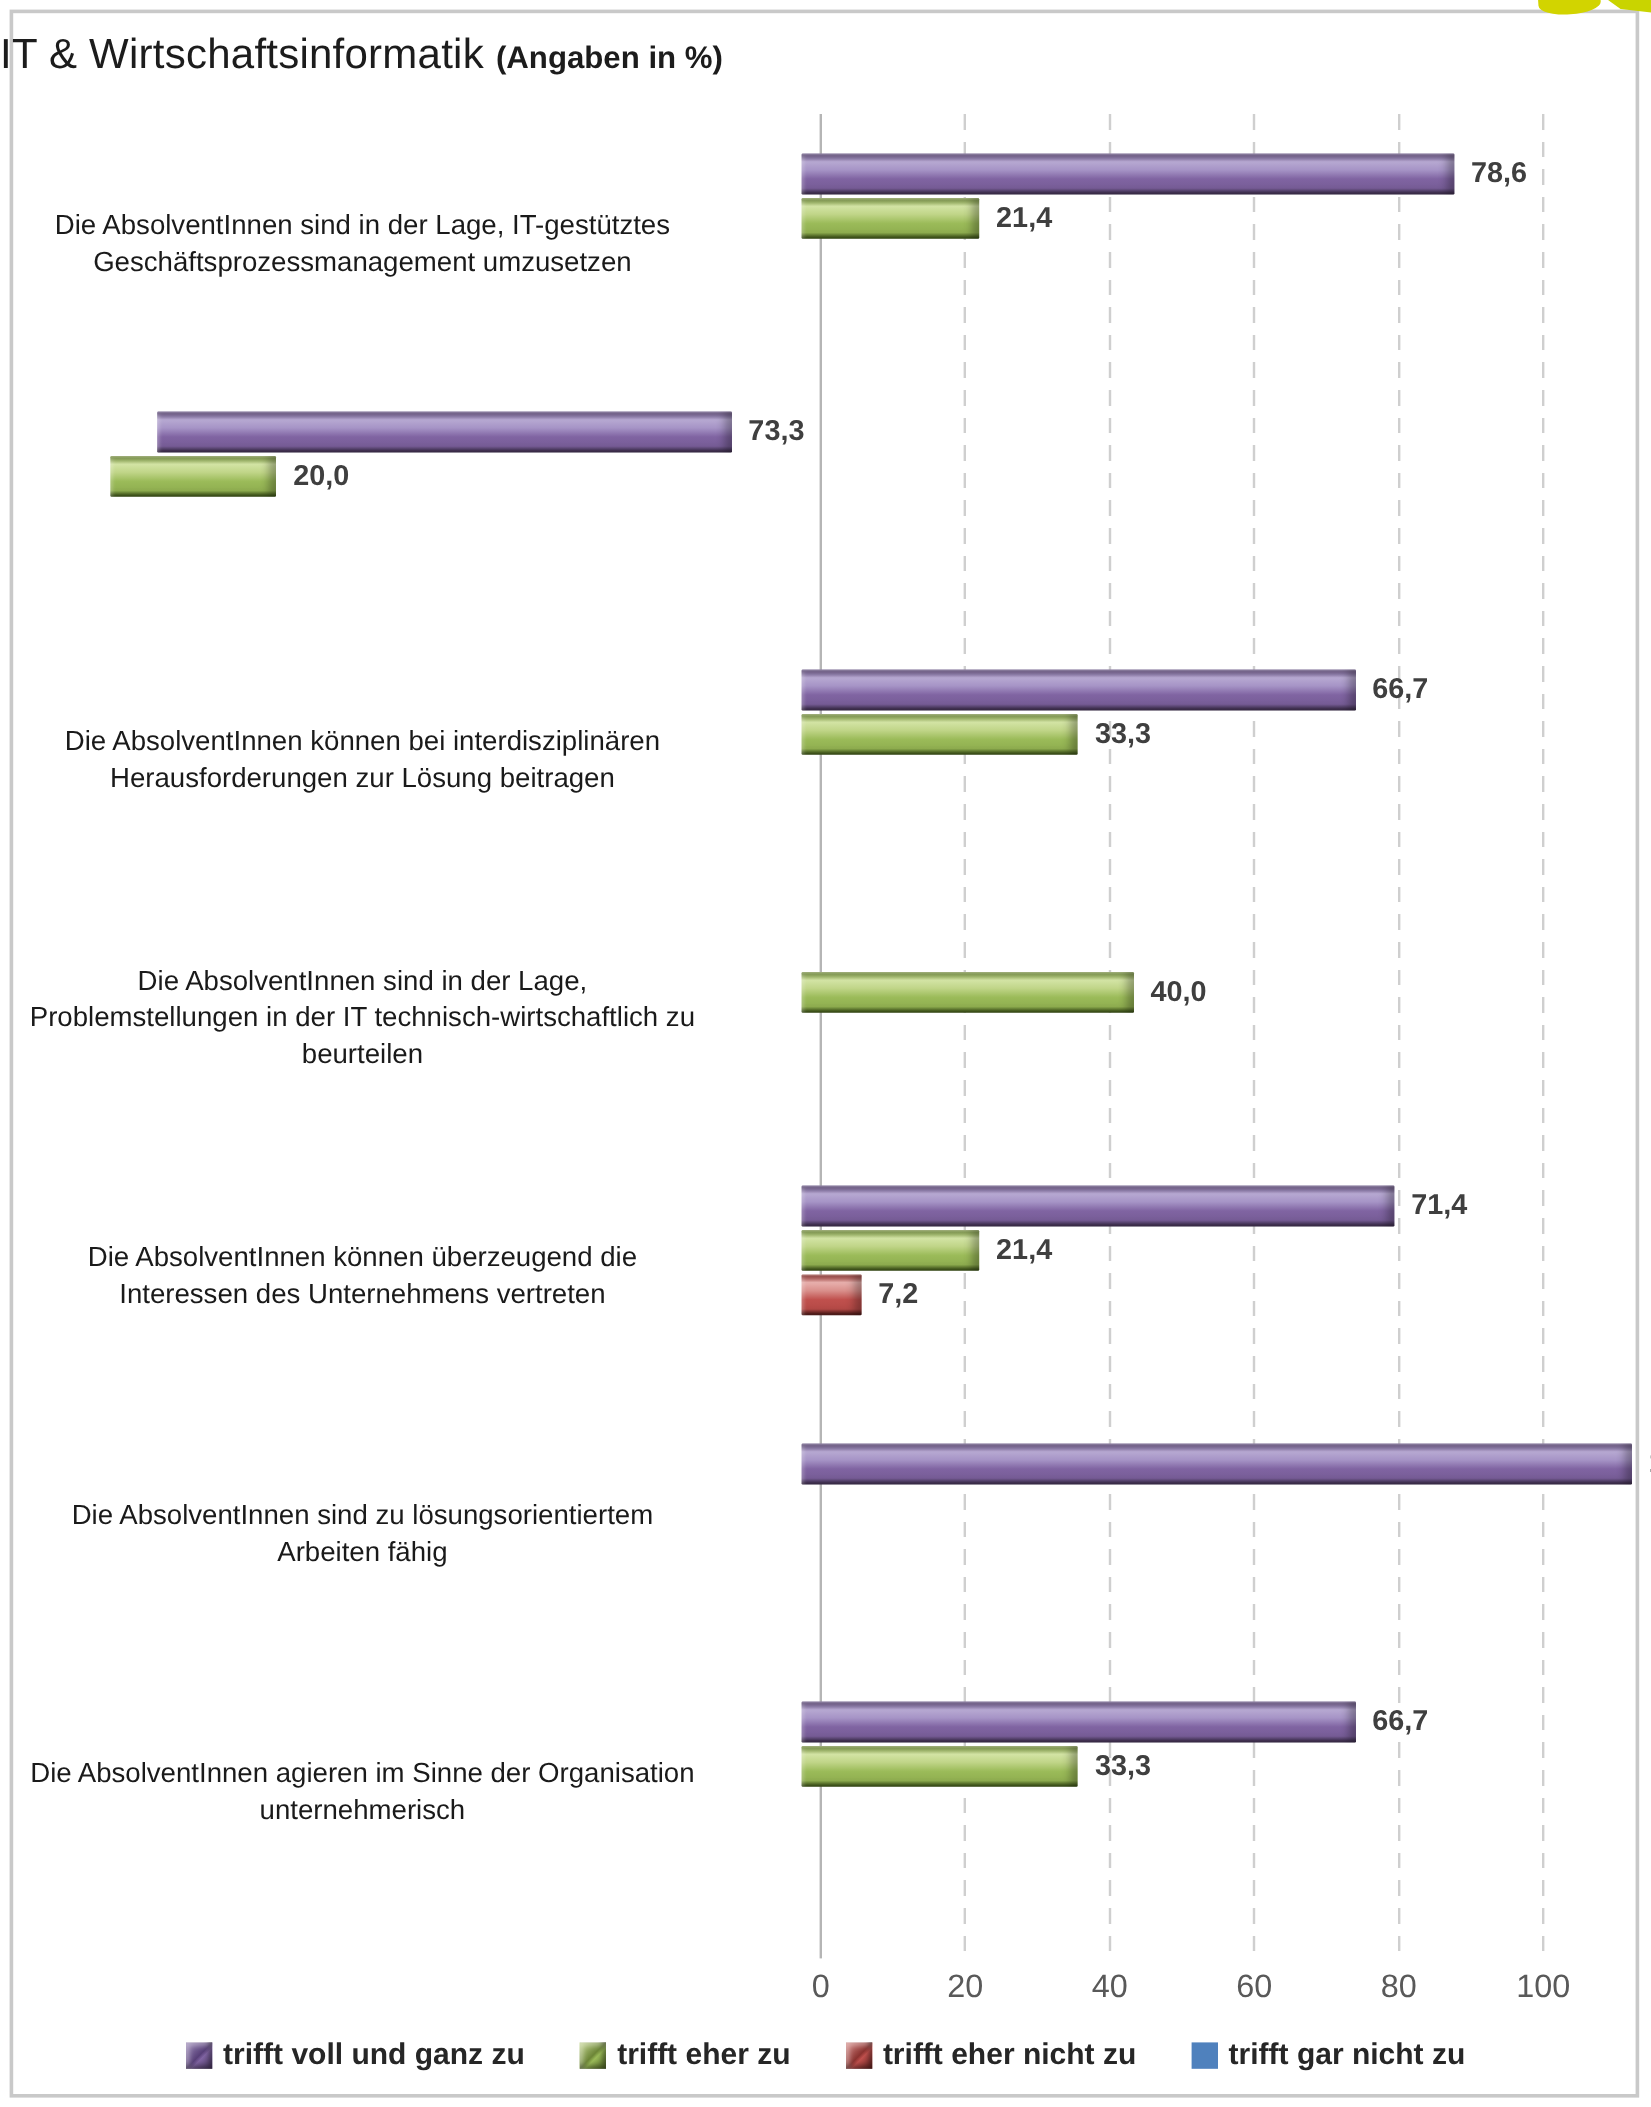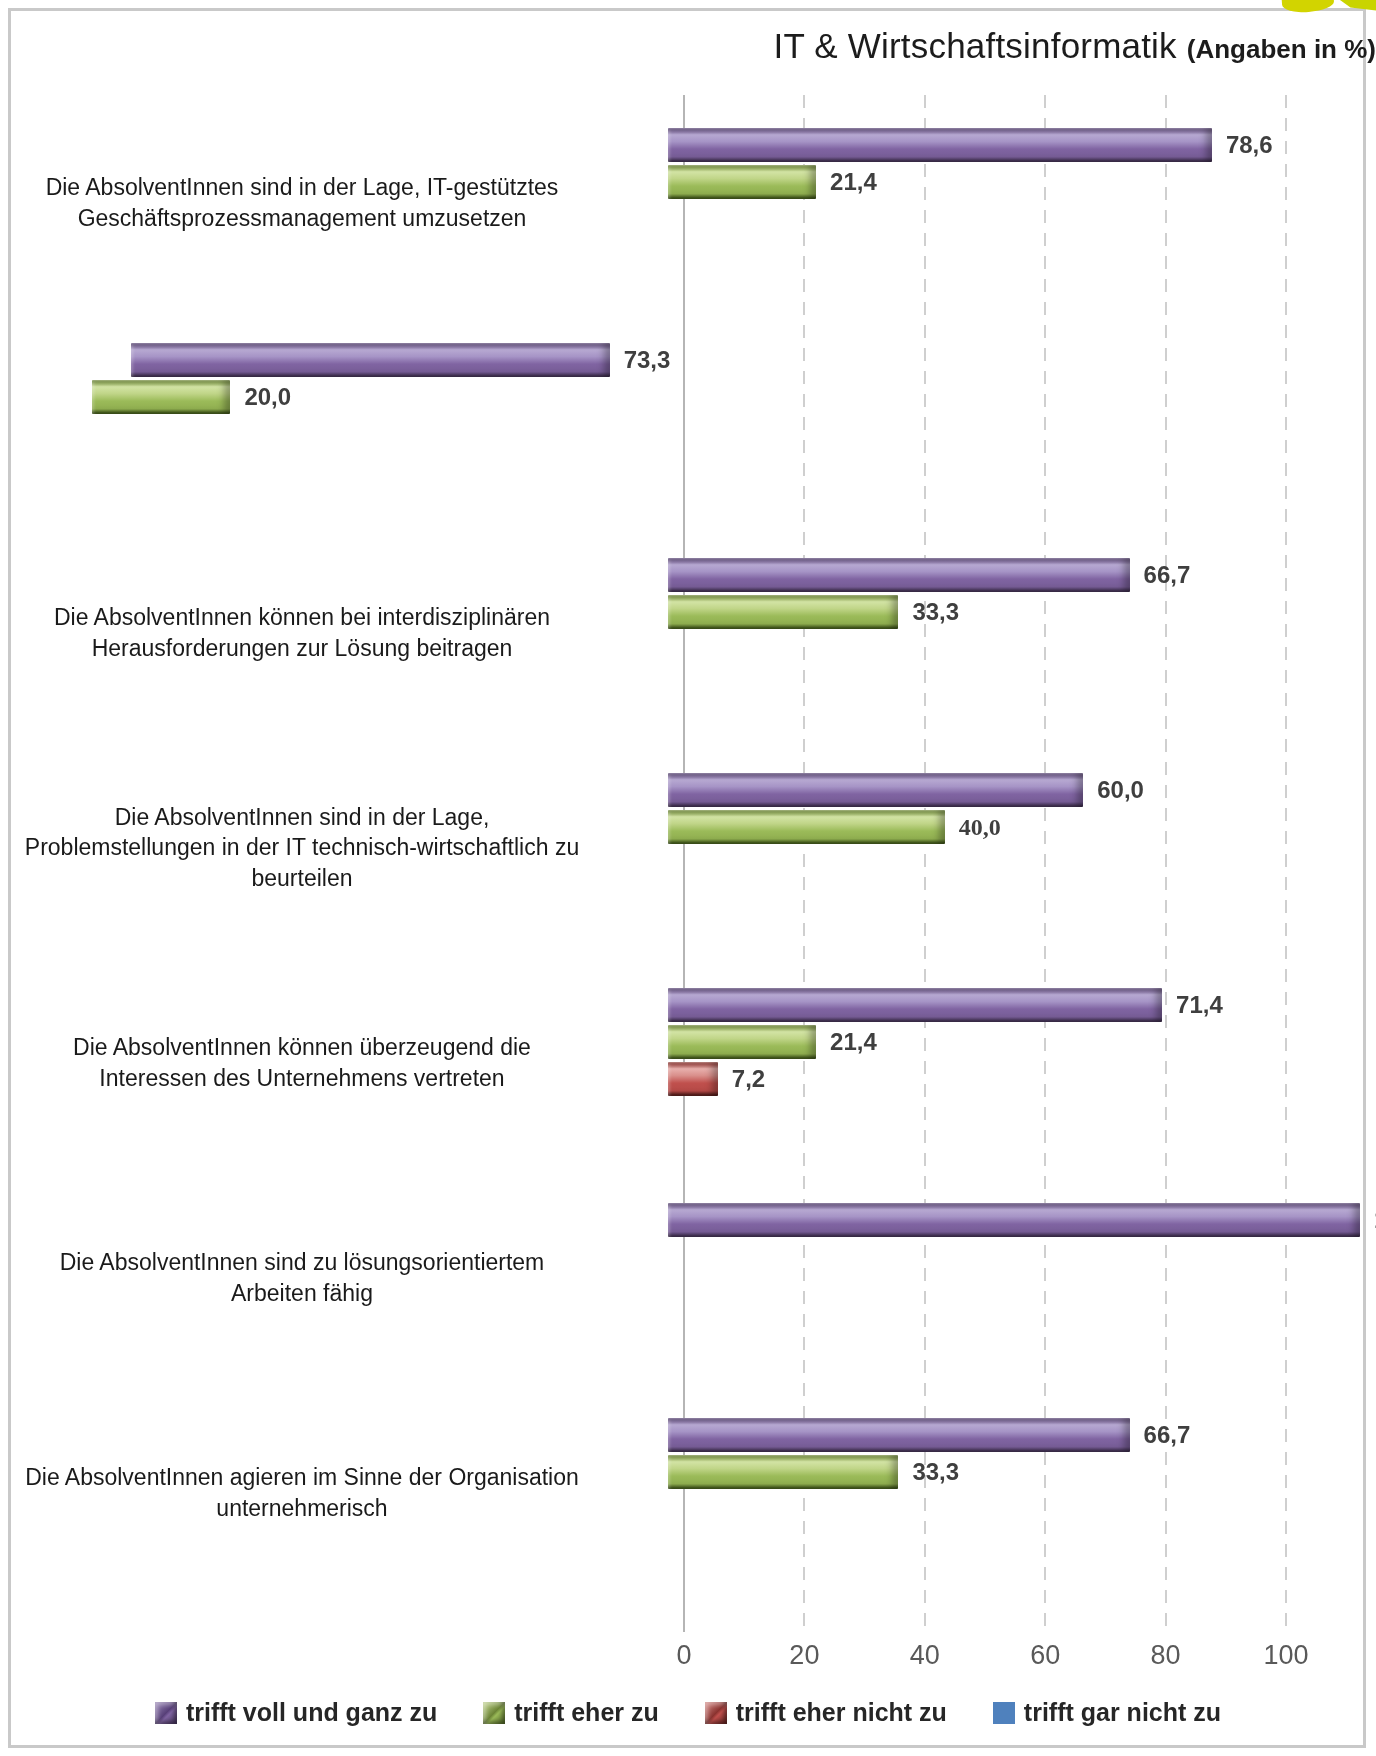--- a/index.html
+++ b/index.html
@@ -17,21 +17,21 @@
   .corner-logo .blob {
     position:absolute; left:6px; top:-6px; width:52px; height:18px;
     background:#d2d400; border-radius:0 0 55% 55%; transform:rotate(-4deg);
   }
   .corner-logo .tip {
     position:absolute; right:0; top:-2px; width:44px; height:20px;
     background:#c9d400;
     clip-path:polygon(12% 0, 100% 0, 100% 62%, 42% 48%);
   }
   .title-row {
-    position:absolute; top:26px; left:0; right:0; text-align:right;
+    position:absolute; top:26px; left:0; right:0; text-align:left;
     color:#1c1c1c; white-space:nowrap;
   }
   .title-main { font-size:35px; font-weight:400; letter-spacing:0.2px; }
   .title-suffix { font-size:26px; font-weight:700; margin-left:10px; }
 
   .plot-wrap { position:absolute; left:0; top:0; right:0; bottom:0; }
 
   .gridlines { position:absolute; left:684px; top:95px; width:602px; height:1537px; }
   .gl {
     position:absolute; top:0; bottom:0; width:2px; margin-left:-1px;
@@ -135,27 +135,23 @@
           </div>
           <div class="band" style="top: 70px;">
             <div class="bar bar-s1" style="width: 33.3%;"></div>
             <span class="val" style="left: calc(33.3% + 14px);">33,3</span>
           </div>
         </div>
       </div>
       <div class="row">
         <div class="cat-label">Die AbsolventInnen sind in der Lage, Problemstellungen in der IT technisch-wirtschaftlich zu beurteilen</div>
         <div class="bands">
-          <div class="band" style="top: 33px;">
-            <div class="bar bar-s0" style="width: 60%;"></div>
-            <span class="val" style="left: calc(60% + 14px);">60,0</span>
-          </div>
           <div class="band" style="top: 70px;">
             <div class="bar bar-s1" style="width: 40%;"></div>
-            <span class="val" style="left: calc(40% + 14px); font-family: Liberation Serif, serif;">40,0</span>
+            <span class="val" style="left: calc(40% + 14px);">40,0</span>
           </div>
         </div>
       </div>
       <div class="row">
         <div class="cat-label">Die AbsolventInnen können überzeugend die Interessen des Unternehmens vertreten</div>
         <div class="bands">
           <div class="band" style="top: 33px;">
             <div class="bar bar-s0" style="width: 71.4%;"></div>
             <span class="val" style="left: calc(71.4% + 14px);">71,4</span>
           </div>

